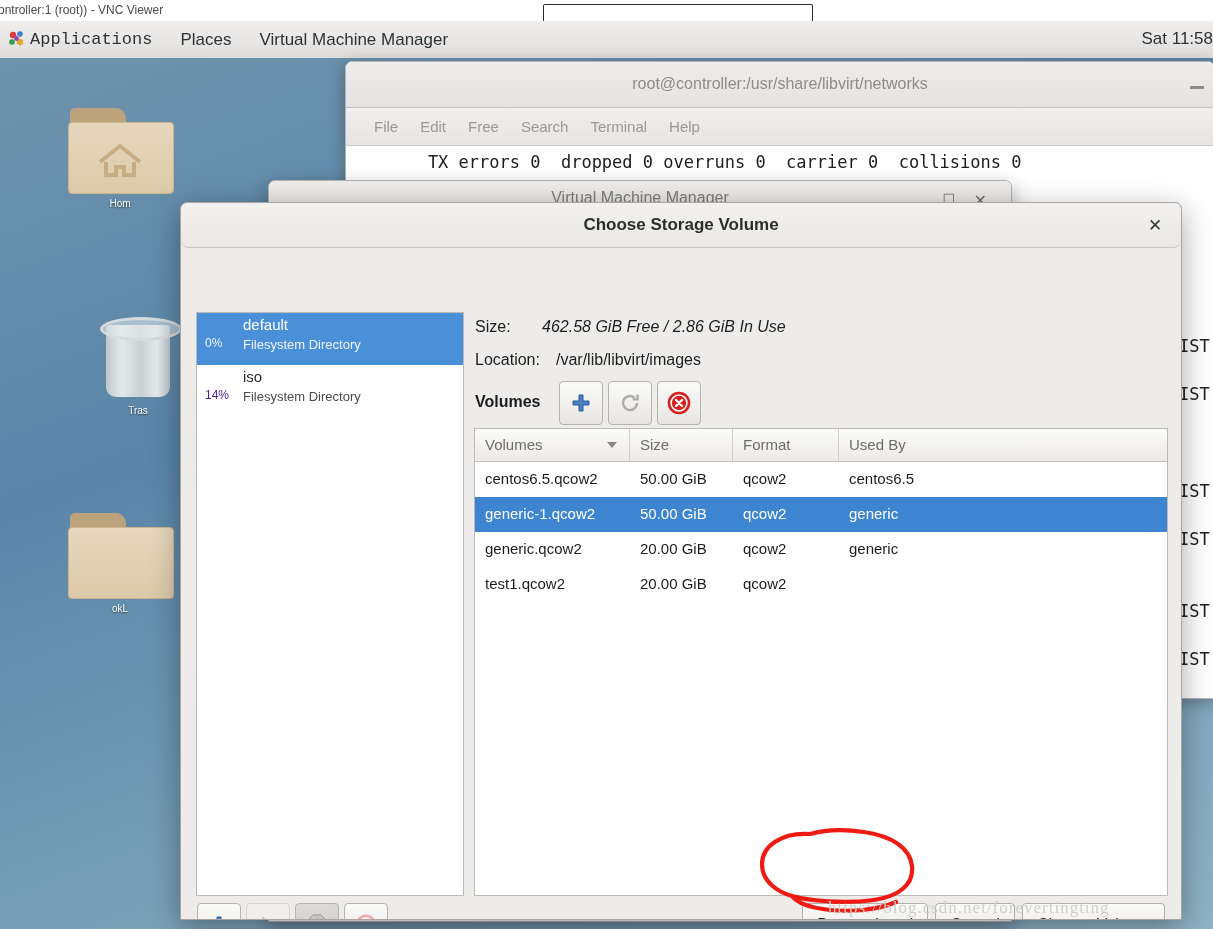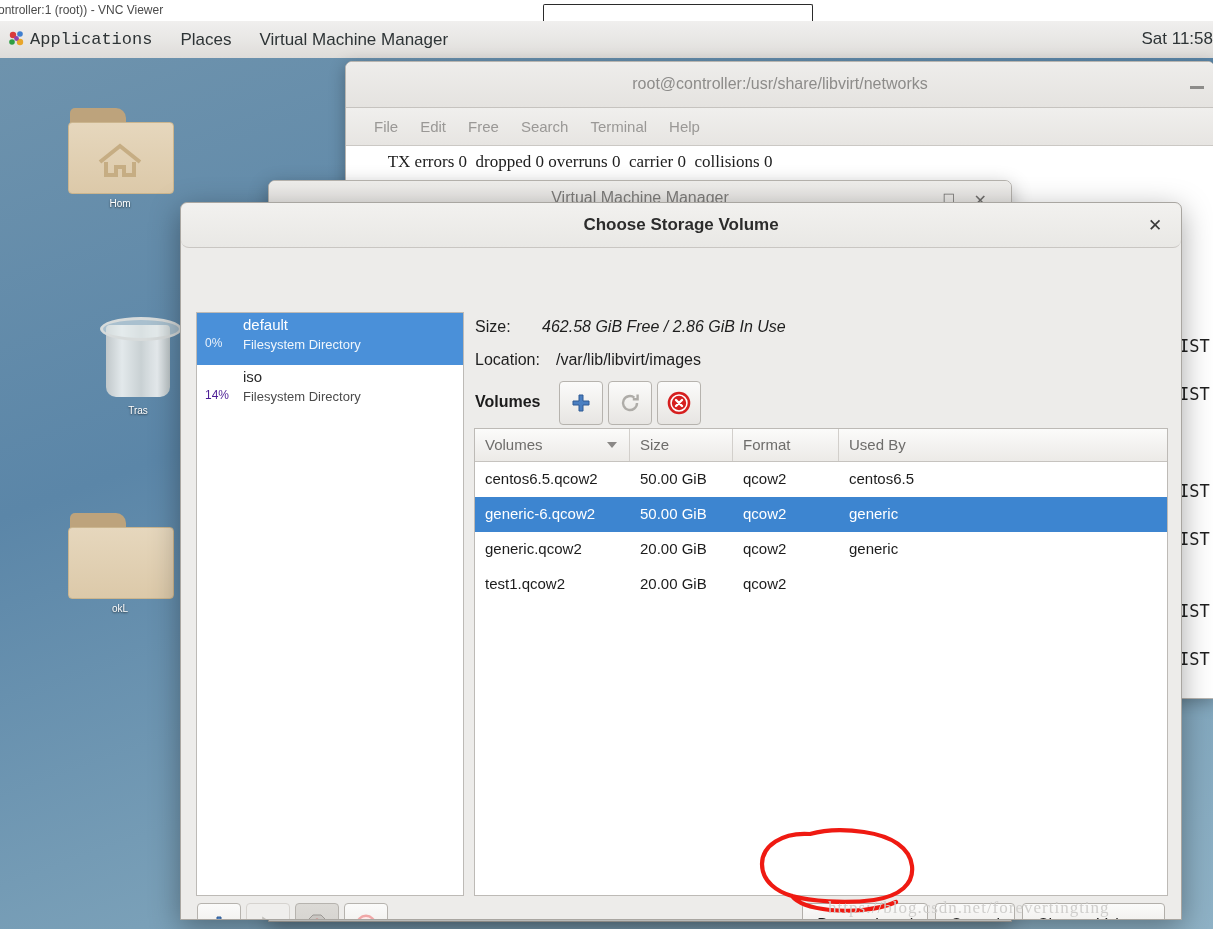--- a/index.html
+++ b/index.html
@@ -346,21 +346,21 @@
     </div>
     <div class="term-menubar">
       <span class="mi">File</span>
       <span class="mi">Edit</span>
       <span class="mi">Free</span>
       <span class="mi">Search</span>
       <span class="mi">Terminal</span>
       <span class="mi">Help</span>
     </div>
     <div class="term-body">
-      <div class="term-line" style="left:8px; top:6px;font-family:Liberation Serif, serif;">        TX errors 0  dropped 0 overruns 0  carrier 0  collisions 0</div>
+      <div class="term-line" style="left:0px; top:6px;">        TX errors 0  dropped 0 overruns 0  carrier 0  collisions 0</div>
       <div class="term-line" style="left:833px; top:190px;">IST</div>
       <div class="term-line" style="left:833px; top:238px;">IST</div>
       <div class="term-line" style="left:833px; top:335px;">IST</div>
       <div class="term-line" style="left:833px; top:383px;">IST</div>
       <div class="term-line" style="left:833px; top:455px;">IST</div>
       <div class="term-line" style="left:833px; top:503px;">IST</div>
     </div>
   </div>
 
   <div class="vmm-win">
@@ -455,21 +455,21 @@
           <div class="th c3" style="border-right:none;">Used By</div>
         </div>
 
         <div class="vt-row">
           <div class="td c0">centos6.5.qcow2</div>
           <div class="td c1">50.00 GiB</div>
           <div class="td c2">qcow2</div>
           <div class="td c3">centos6.5</div>
         </div>
         <div class="vt-row sel">
-          <div class="td c0">generic-6.qcow2</div>
+          <div class="td c0">generic-1.qcow2</div>
           <div class="td c1">50.00 GiB</div>
           <div class="td c2">qcow2</div>
           <div class="td c3">generic</div>
         </div>
         <div class="vt-row">
           <div class="td c0">generic.qcow2</div>
           <div class="td c1">20.00 GiB</div>
           <div class="td c2">qcow2</div>
           <div class="td c3">generic</div>
         </div>

